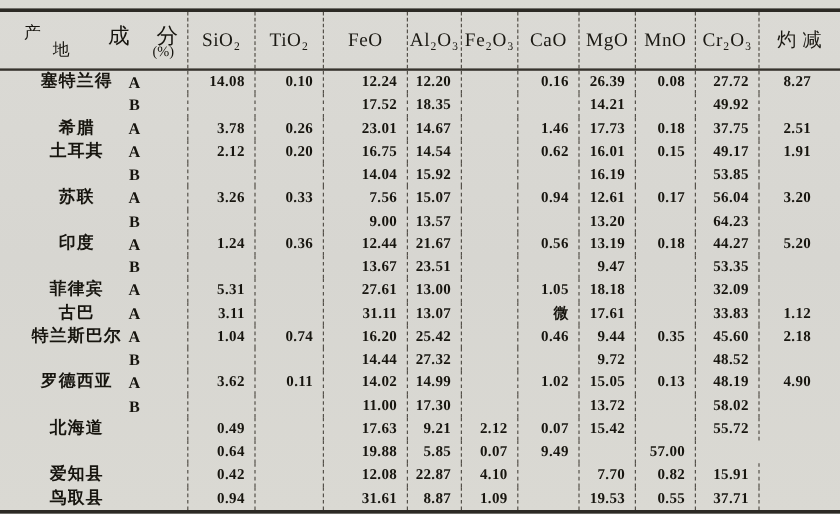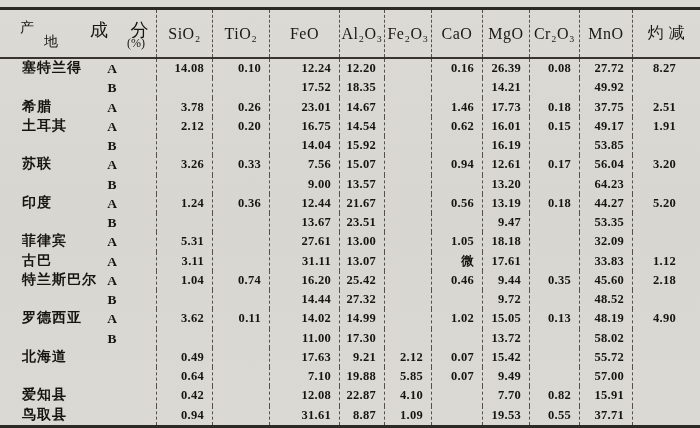--- a/index.html
+++ b/index.html
@@ -50,21 +50,21 @@
     text-align:right;
     padding-right:8px;
     font-size:12.5px;
     font-weight:600;
     letter-spacing:0.3px;
   }
   .trow .cell:last-child{padding-right:24px;}
   .place-cell{position:relative;font-size:14px;}
   .pname{
     position:absolute;left:22px;top:0;width:84px;
-    text-align:left;letter-spacing:1px;font-weight:600;font-family:Liberation Mono, monospace;
+    text-align:center;letter-spacing:1px;font-weight:600;
   }
   .grade{
     position:absolute;left:104px;top:0;width:16px;
     text-align:center;font-size:13.5px;font-weight:600;
     font-family:"Liberation Serif",serif;
   }
 </style>
 </head>
 <body>
 
@@ -78,22 +78,22 @@
         <span class="c-unit">(%)</span>
       </div>
 
     <div class="cell hcell">SiO₂</div>
         <div class="cell hcell">TiO₂</div>
         <div class="cell hcell">FeO</div>
         <div class="cell hcell">Al₂O₃</div>
         <div class="cell hcell">Fe₂O₃</div>
         <div class="cell hcell">CaO</div>
         <div class="cell hcell">MgO</div>
+        <div class="cell hcell">MnO</div>
         <div class="cell hcell">Cr₂O₃</div>
-        <div class="cell hcell">MnO</div>
         <div class="cell hcell">灼 减</div>
       </div>
     <div id="tbody">
 
     <div class="trow">
           <div class="cell place-cell">
             <span class="pname">塞特兰得</span>
             <span class="grade">A</span>
           </div>
           <div class="cell num">14.08</div>
@@ -347,21 +347,20 @@
           <div class="cell num">55.72</div>
           <div class="cell num"></div>
         </div>
         <div class="trow">
           <div class="cell place-cell">
             <span class="pname"></span>
             <span class="grade"></span>
           </div>
           <div class="cell num">0.64</div>
           <div class="cell num"></div>
-          <div class="cell num">7.10</div>
           <div class="cell num">19.88</div>
           <div class="cell num">5.85</div>
           <div class="cell num">0.07</div>
           <div class="cell num">9.49</div>
           <div class="cell num"></div>
           <div class="cell num">57.00</div>
           <div class="cell num"></div>
         </div>
         <div class="trow">
           <div class="cell place-cell">

